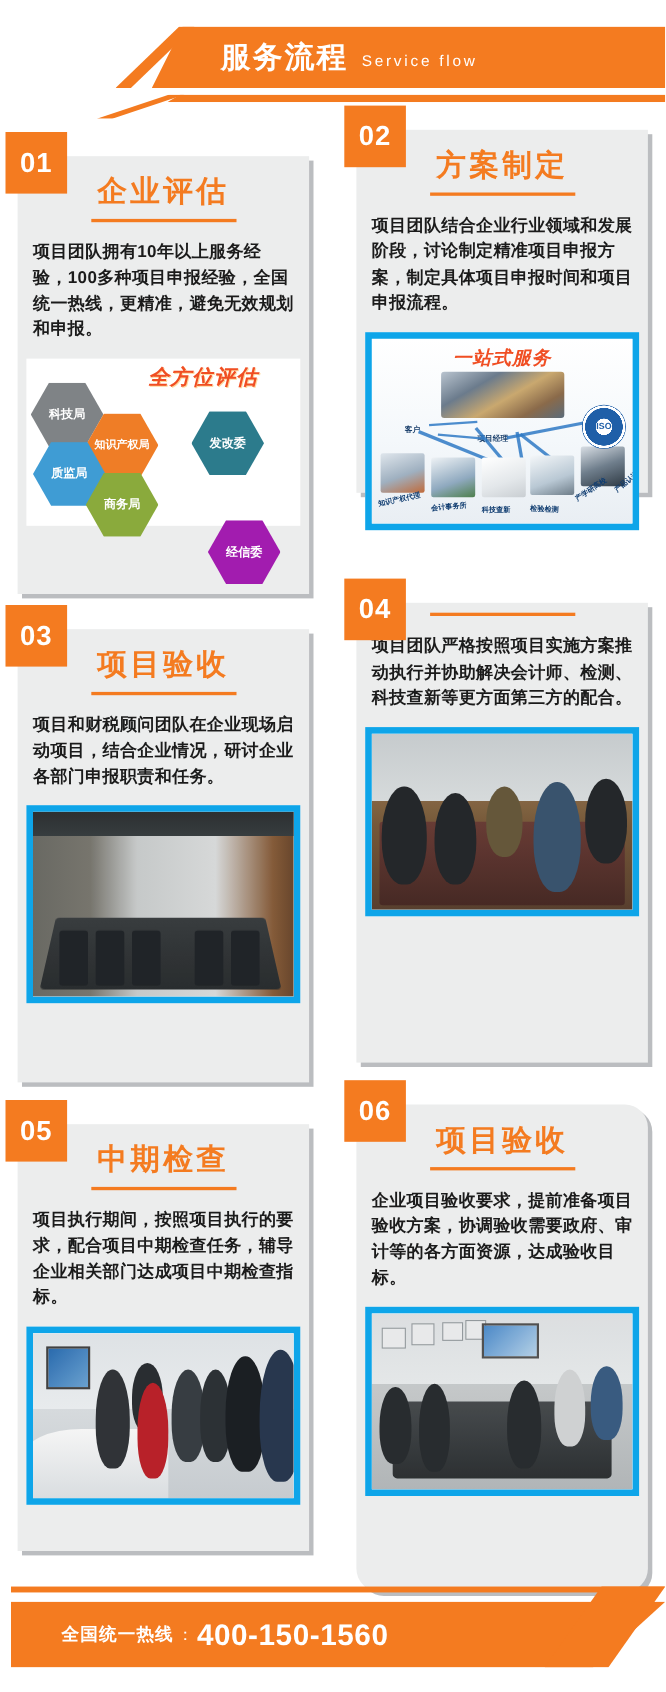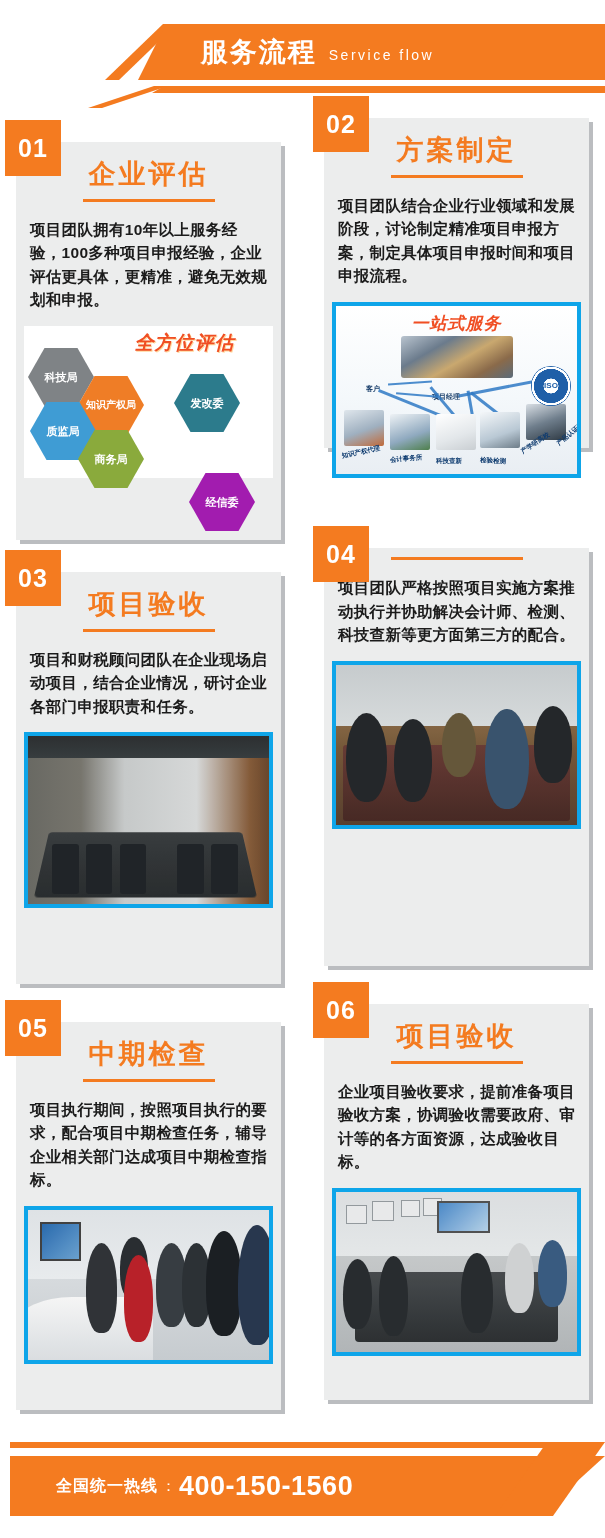--- a/index.html
+++ b/index.html
@@ -85,21 +85,21 @@
   .card-body {
     padding: 16px 14px 14px 14px;
     font-size: 15.5px; line-height: 1.52;
     color: #1b1b1b; font-weight: bold;
     letter-spacing: 0.3px;
     text-align: left;
   }
   .media { padding: 0 8px 8px 8px; }
   .media-inner {
     position: relative; width: 100%; overflow: hidden; background: #fff;
-    border: 4px solid #0ea5e9;
+    border: 6px solid #0ea5e9;
   }
 
   
   .hexwrap { position: relative; width: 249px; height: 152px; background: #ffffff; }
   .hex {
     position: absolute; width: 66px; height: 58px;
     clip-path: polygon(25% 0%, 75% 0%, 100% 50%, 75% 100%, 25% 100%, 0% 50%);
     display: flex; align-items: center; justify-content: center;
     color: #ffffff; font-size: 11px; font-weight: bold; line-height: 1.15;
     text-align: center;
@@ -258,21 +258,21 @@
   </div>
 
   <div class="cards">
 
     <div class="row" style="height:440px;">
 
       <div class="card left" style="top:34px;height:398px;">
         <div class="badge">01</div>
         <div class="card-title">企业评估</div>
         <div class="title-rule"></div>
-        <div class="card-body">项目团队拥有10年以上服务经验，100多种项目申报经验，企业评估更具体，更精准，避免无效规划和申报。</div>
+        <div class="card-body">项目团队拥有10年以上服务经验，100多种项目申报经验，全国统一热线，更精准，避免无效规划和申报。</div>
         <div class="media">
           <div class="hexwrap">
             <div class="hexTitle">全方位评估</div>
             <div class="hex" style="left:4px;top:22px;background:#7f8386;">科技局</div>
             <div class="hex" style="left:54px;top:50px;background:#ef7d26;font-size:10px;">知识产权局</div>
             <div class="hex" style="left:150px;top:48px;background:#2c7b8c;">发改委</div>
             <div class="hex" style="left:6px;top:76px;background:#3f9cd4;">质监局</div>
             <div class="hex" style="left:54px;top:104px;background:#8aaa3c;">商务局</div>
             <div class="hex" style="left:165px;top:102px;background:#a21caf;margin-top:45px;">经信委</div>
           </div>
@@ -378,21 +378,21 @@
               <div class="pp2" style="left:40%;top:30%;width:12%;height:58%;background:#c0232b;"></div>
               <div class="pp2" style="left:53%;top:22%;width:13%;height:56%;background:#3a4045;"></div>
               <div class="pp2" style="left:64%;top:22%;width:12%;height:56%;background:#2e3338;"></div>
               <div class="pp2" style="left:74%;top:14%;width:15%;height:70%;background:#1d2125;"></div>
               <div class="pp2" style="left:87%;top:10%;width:16%;height:80%;background:#2a3a52;"></div>
             </div>
           </div>
         </div>
       </div>
 
-      <div class="card right" style="top:-6px;height:396px;">
+      <div class="card right" style="top:-6px;height:443px;border-radius:21px;">
         <div class="badge">06</div>
         <div class="card-title">项目验收</div>
         <div class="title-rule"></div>
         <div class="card-body">企业项目验收要求，提前准备项目验收方案，协调验收需要政府、审计等的各方面资源，达成验收目标。</div>
         <div class="media">
           <div class="media-inner">
             <div class="photo ph-audit">
               <div class="frame" style="left:4%;top:8%;width:9%;height:12%;"></div>
               <div class="frame" style="left:15%;top:6%;width:9%;height:12%;"></div>
               <div class="frame" style="left:27%;top:5%;width:8%;height:11%;"></div>

